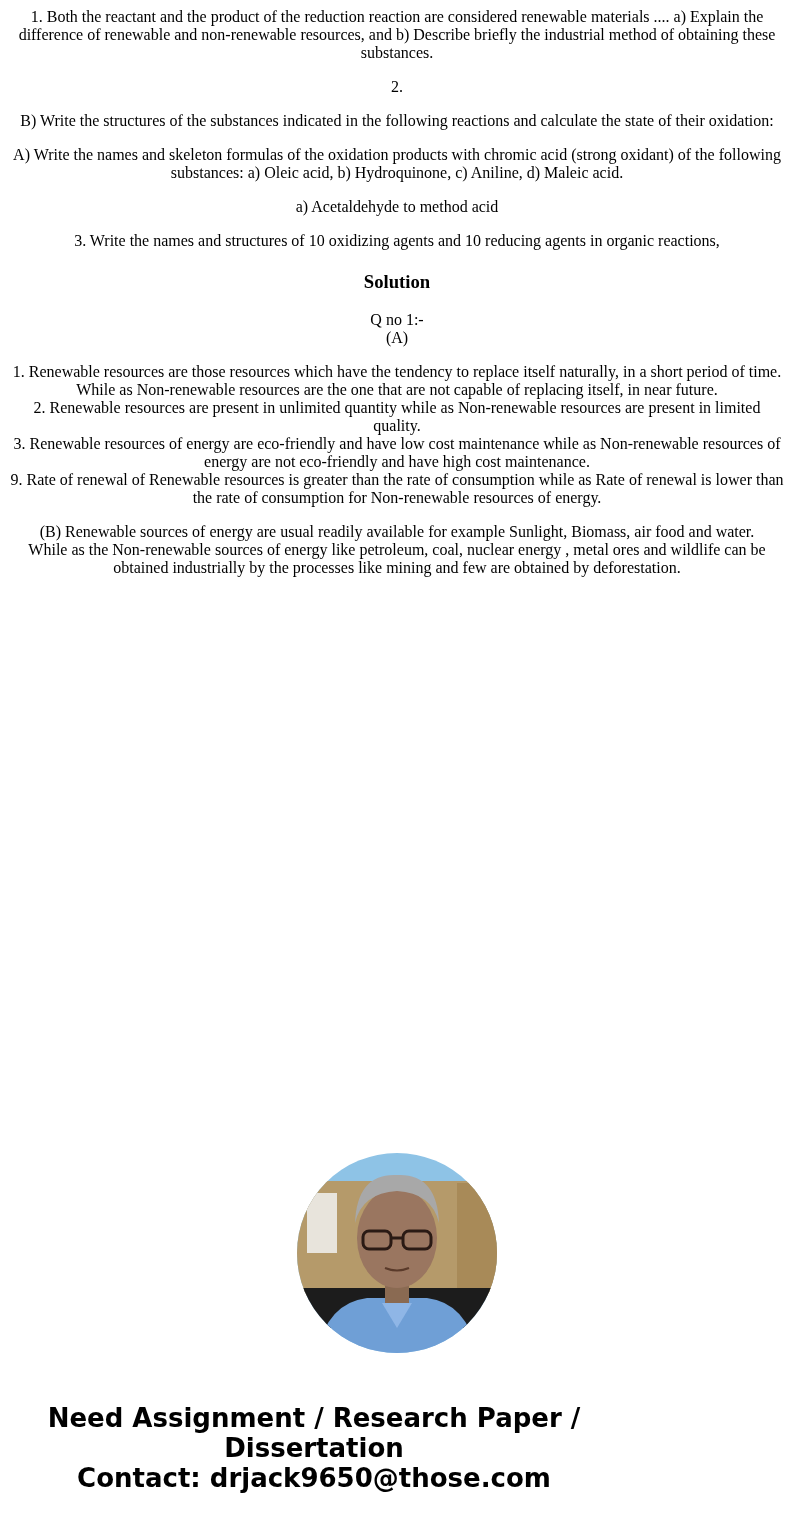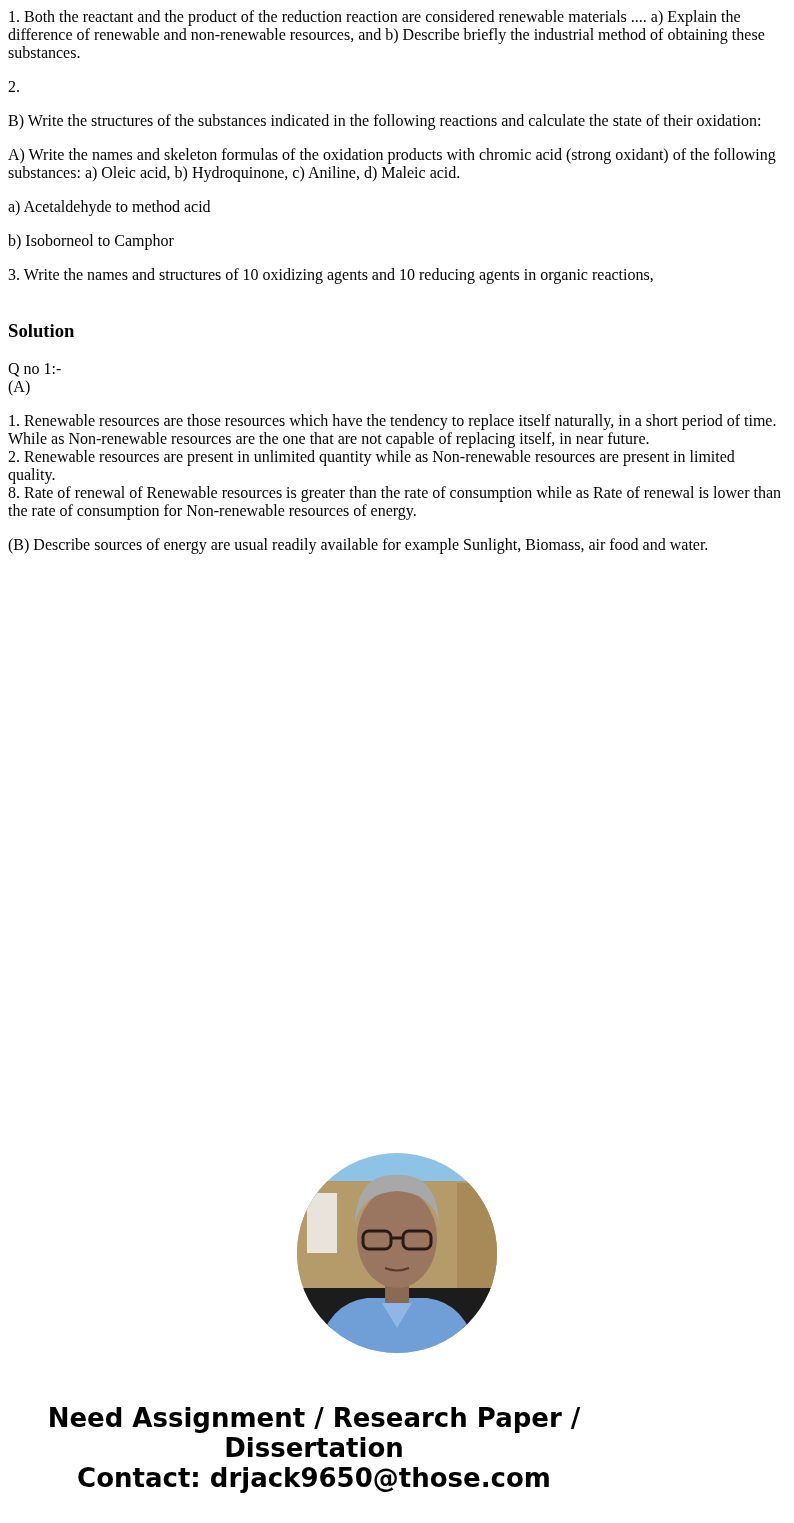--- a/index.html
+++ b/index.html
@@ -6,27 +6,27 @@
   body {
     width: 794px;
     height: 1523px;
     position: relative;
     overflow: hidden;
     font-family: "Liberation Serif", serif;
     font-size: 16px;
     line-height: 18px;
     color: #000000;
   }
-  .content { padding: 8px 8px 0 8px; }
+  .content { padding: 8px 8px 0 8px; text-align: center; }
   p { margin: 0 0 16px 0; }
   h3.sol {
     font-family: "Liberation Serif", serif;
     font-size: 18.7px;
     font-weight: bold;
-    margin: 36px 0 18px 0;
+    margin: 21px 0 18px 0;
     line-height: 22px;
   }
   .line { display: block; }
   .avatar {
     position: absolute;
     left: 297px;
     top: 1153px;
     width: 200px;
     height: 200px;
     border-radius: 50%;
@@ -47,38 +47,39 @@
 </style>
 </head>
 <body>
 
 <div class="content">
   <p>1. Both the reactant and the product of the reduction reaction are considered renewable materials .... a) Explain the difference of renewable and non-renewable resources, and b) Describe briefly the industrial method of obtaining these substances.</p>
   <p>2.</p>
   <p>B) Write the structures of the substances indicated in the following reactions and calculate the state of their oxidation:</p>
   <p>A) Write the names and skeleton formulas of the oxidation products with chromic acid (strong oxidant) of the following substances: a) Oleic acid, b) Hydroquinone, c) Aniline, d) Maleic acid.</p>
   <p>a) Acetaldehyde to method acid</p>
-  <p>b) Isoborneol to Camphor</p>
   <p>3. Write the names and structures of 10 oxidizing agents and 10 reducing agents in organic reactions,</p>
 
   <h3 class="sol">Solution</h3>
 
   <p>
     <span class="line">Q no 1:-</span>
     <span class="line">(A)</span>
   </p>
 
   <p>
     <span class="line">1. Renewable resources are those resources which have the tendency to replace itself naturally, in a short period of time. While as Non-renewable resources are the one that are not capable of replacing itself, in near future.</span>
     <span class="line">2. Renewable resources are present in unlimited quantity while as Non-renewable resources are present in limited quality.</span>
-    <span class="line">8. Rate of renewal of Renewable resources is greater than the rate of consumption while as Rate of renewal is lower than the rate of consumption for Non-renewable resources of energy.</span>
+    <span class="line">3. Renewable resources of energy are eco-friendly and have low cost maintenance while as Non-renewable resources of energy are not eco-friendly and have high cost maintenance.</span>
+    <span class="line">9. Rate of renewal of Renewable resources is greater than the rate of consumption while as Rate of renewal is lower than the rate of consumption for Non-renewable resources of energy.</span>
   </p>
 
   <p>
-    <span class="line">(B) Describe sources of energy are usual readily available for example Sunlight, Biomass, air food and water.</span>
+    <span class="line">(B) Renewable sources of energy are usual readily available for example Sunlight, Biomass, air food and water.</span>
+    <span class="line">While as the Non-renewable sources of energy like petroleum, coal, nuclear energy , metal ores and wildlife can be obtained industrially by the processes like mining and few are obtained by deforestation.</span>
   </p>
 </div>
 
 <div class="avatar">
   <svg width="200" height="200" viewBox="0 0 200 200">
     <rect x="0" y="0" width="200" height="200" fill="#8ec3e6"></rect>
     <rect x="0" y="28" width="200" height="115" fill="#b59a6a"></rect>
     <rect x="10" y="40" width="30" height="60" fill="#e8e4dc"></rect>
     <rect x="160" y="30" width="40" height="110" fill="#a88a58"></rect>
     <rect x="0" y="135" width="200" height="40" fill="#1c1c1c"></rect>

